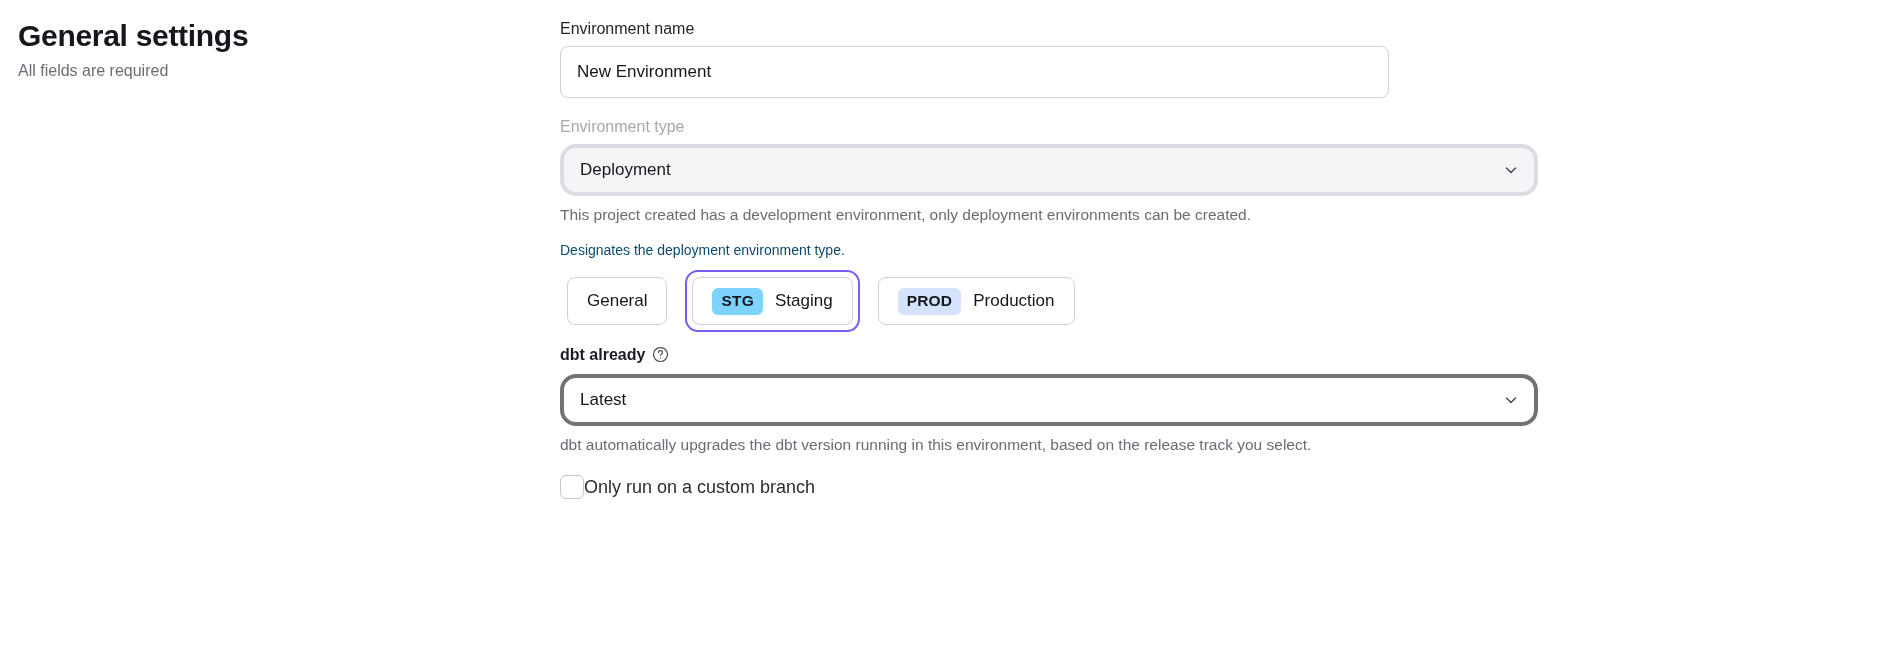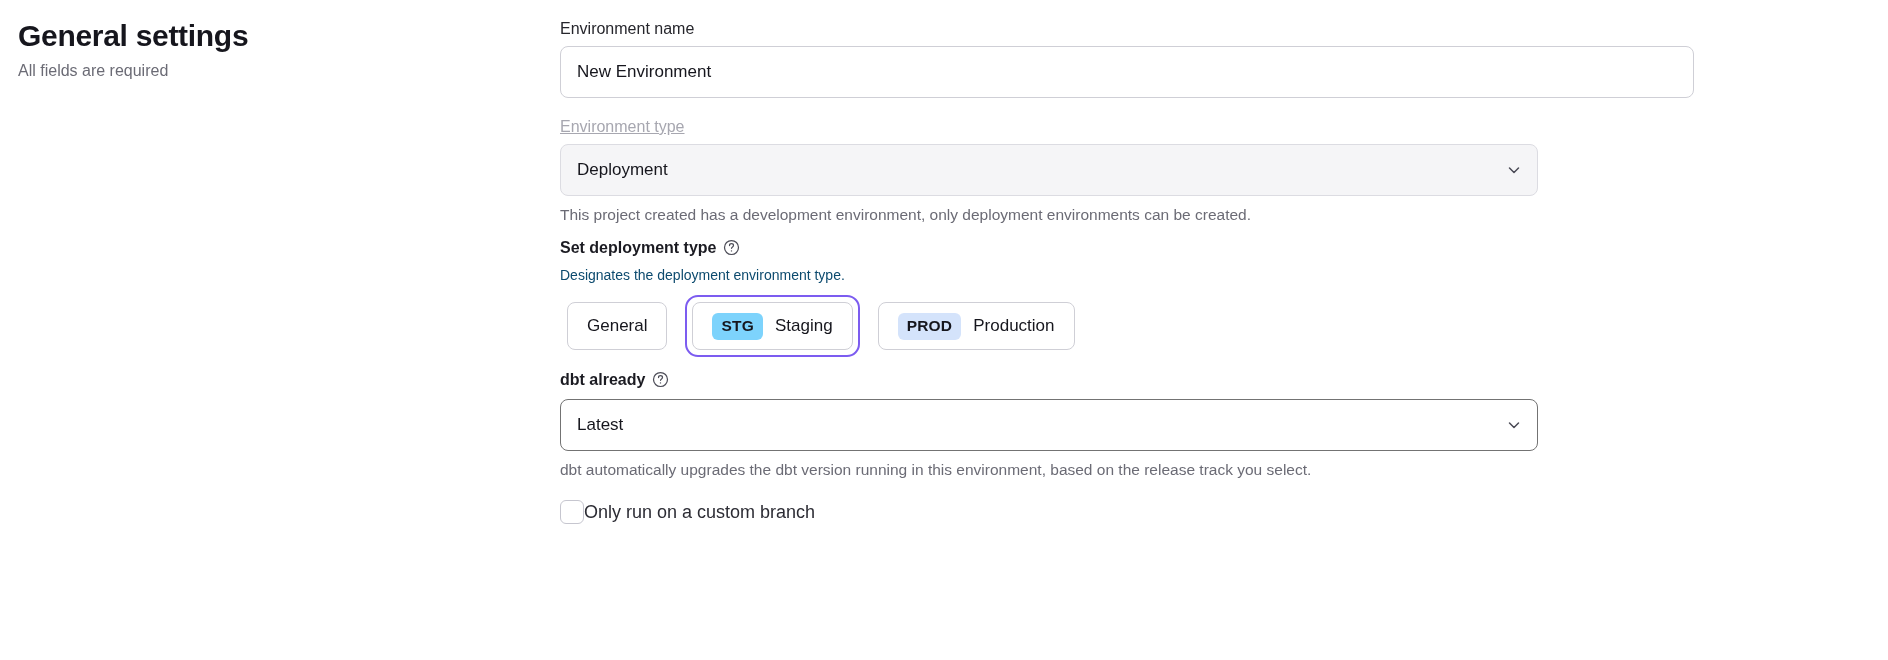--- a/index.html
+++ b/index.html
@@ -58,21 +58,21 @@
   .field { margin-bottom: 0; }
 
   .field-label {
     font-size: 16px;
     line-height: 21px;
     font-weight: 400;
     color: #26262c;
     display: block;
     margin-bottom: 7px;
   }
-  .field-label.muted { color: #a7a7b0; text-decoration: underline; }
+  .field-label.muted { color: #a7a7b0; }
   .field-label.strong {
     font-weight: 700;
     color: #1b1b22;
     display: flex;
     align-items: center;
     gap: 7px;
   }
 
   .helper-text {
     font-size: 15.5px;
@@ -82,40 +82,40 @@
   }
   .sub-desc {
     font-size: 14px;
     line-height: 20px;
     color: #0c4a6e;
     margin: 3px 0 10px 0;
   }
 
   
   .text-input {
-    width: 1134px;
+    width: 829px;
     height: 52px;
     border: 1px solid #cfcfd6;
     border-radius: 8px;
     background: #ffffff;
     font-family: "Liberation Sans", sans-serif;
     font-size: 17px;
     color: #16161d;
     padding: 0 16px;
     outline: none;
     display: flex;
     align-items: center;
   }
 
   
   .select-control {
     width: 978px;
     height: 52px;
-    border: 1px solid #737373;
-    border-radius: 8px;
+    border: 4px solid #737373;
+    border-radius: 16px;
     background: #ffffff;
     display: flex;
     align-items: center;
     justify-content: space-between;
     padding: 0 16px;
     font-size: 17px;
     color: #16161d;
     cursor: pointer;
   }
   .select-control.disabled {
@@ -245,30 +245,20 @@
             <polyline points="2.5,5 7,9.5 11.5,5"></polyline>
           </svg>
         </span>
       </div>
       <p class="helper-text">This project created has a development environment, only deployment environments can be created.</p>
     </div>
 
     <div class="spacer-12"></div>
 
     <div class="field">
-      <span class="field-label strong">
-        <span>Set deployment type</span>
-        <span class="help-icon">
-          <svg width="17" height="17" viewBox="0 0 18 18" fill="none" stroke="currentColor" stroke-width="1.3">
-            <circle cx="9" cy="9" r="7.4"></circle>
-            <path d="M6.9 6.9c0-1.1 0.95-1.9 2.1-1.9s2.1 0.8 2.1 1.85c0 1.5-2.05 1.55-2.05 3.05" stroke-linecap="round"></path>
-            <circle cx="9" cy="12.6" r="0.75" fill="currentColor" stroke="none"></circle>
-          </svg>
-        </span>
-      </span>
       <p class="sub-desc">Designates the deployment environment type.</p>
 
       <div class="segmented-row">
 
         <div class="seg-wrap">
           <button class="seg-btn">
             <span class="seg-label">General</span>
           </button>
         </div>
 

